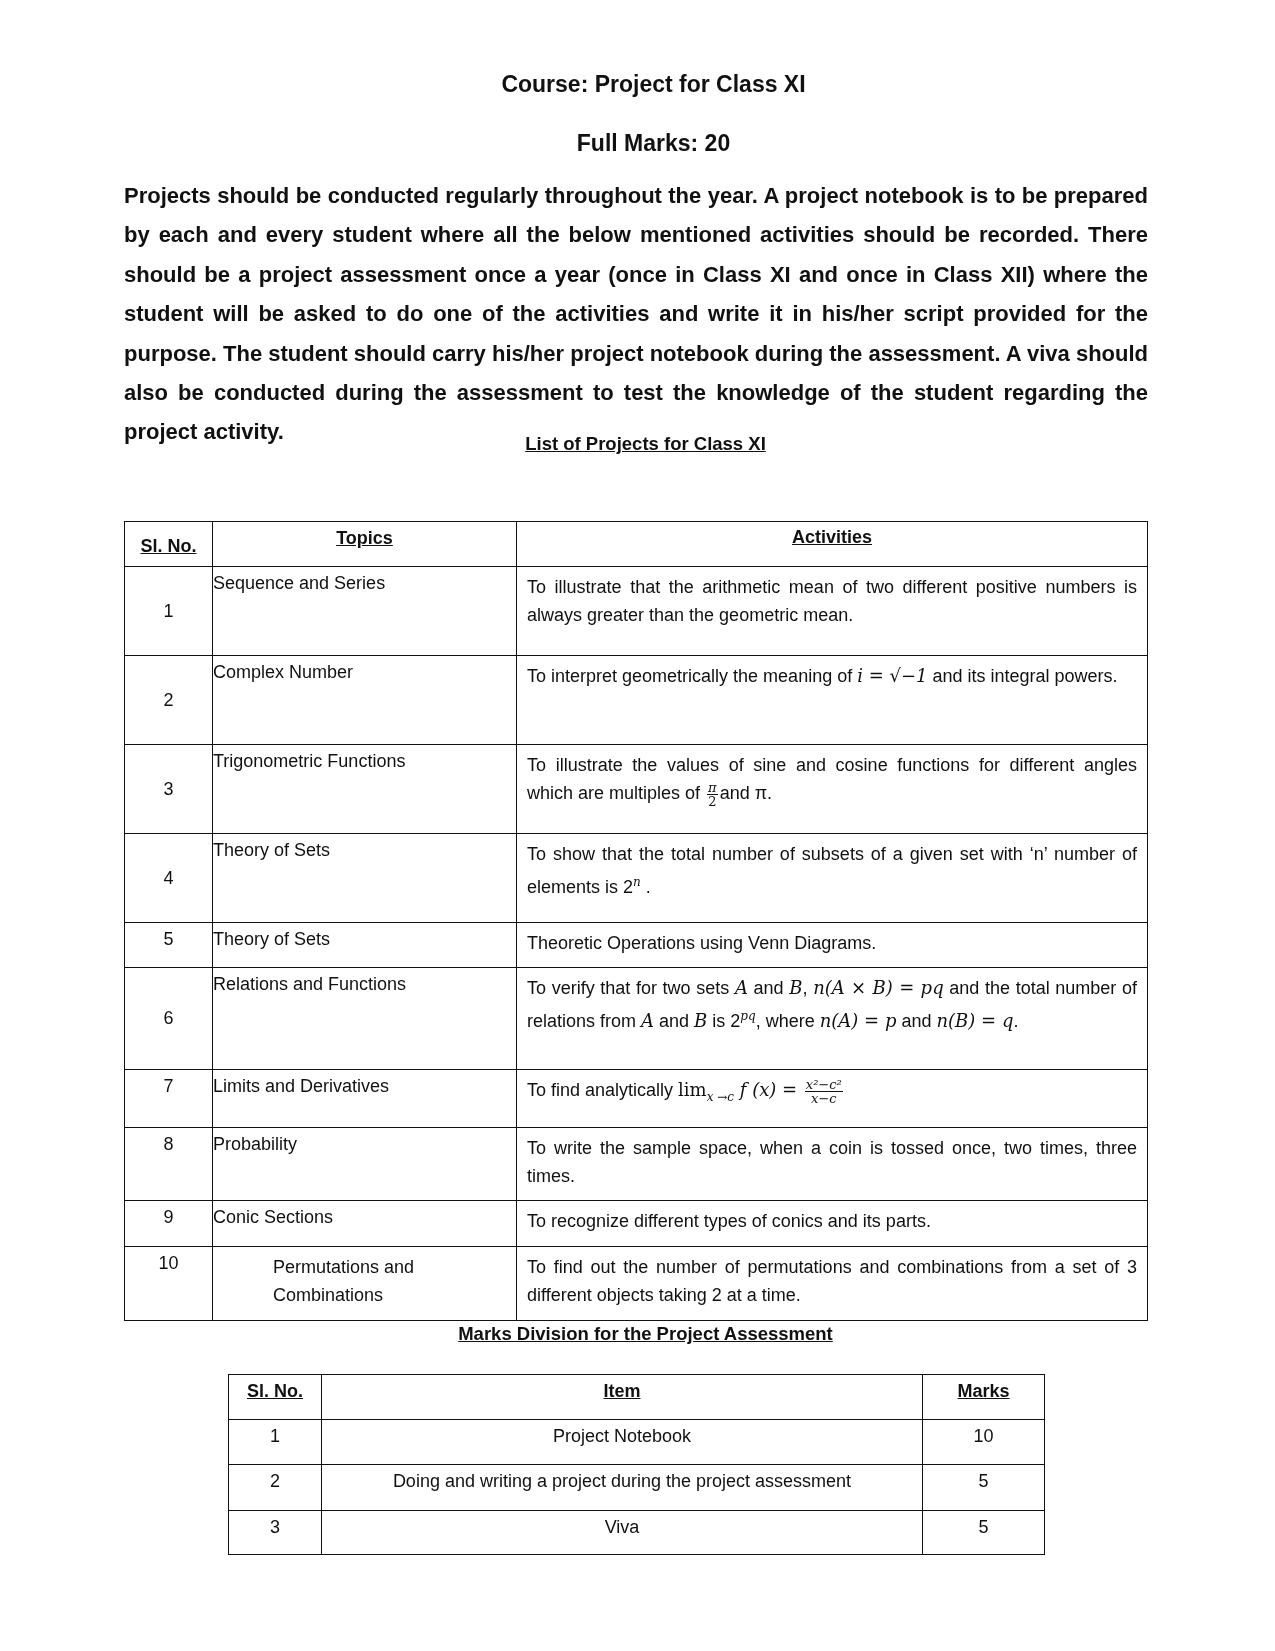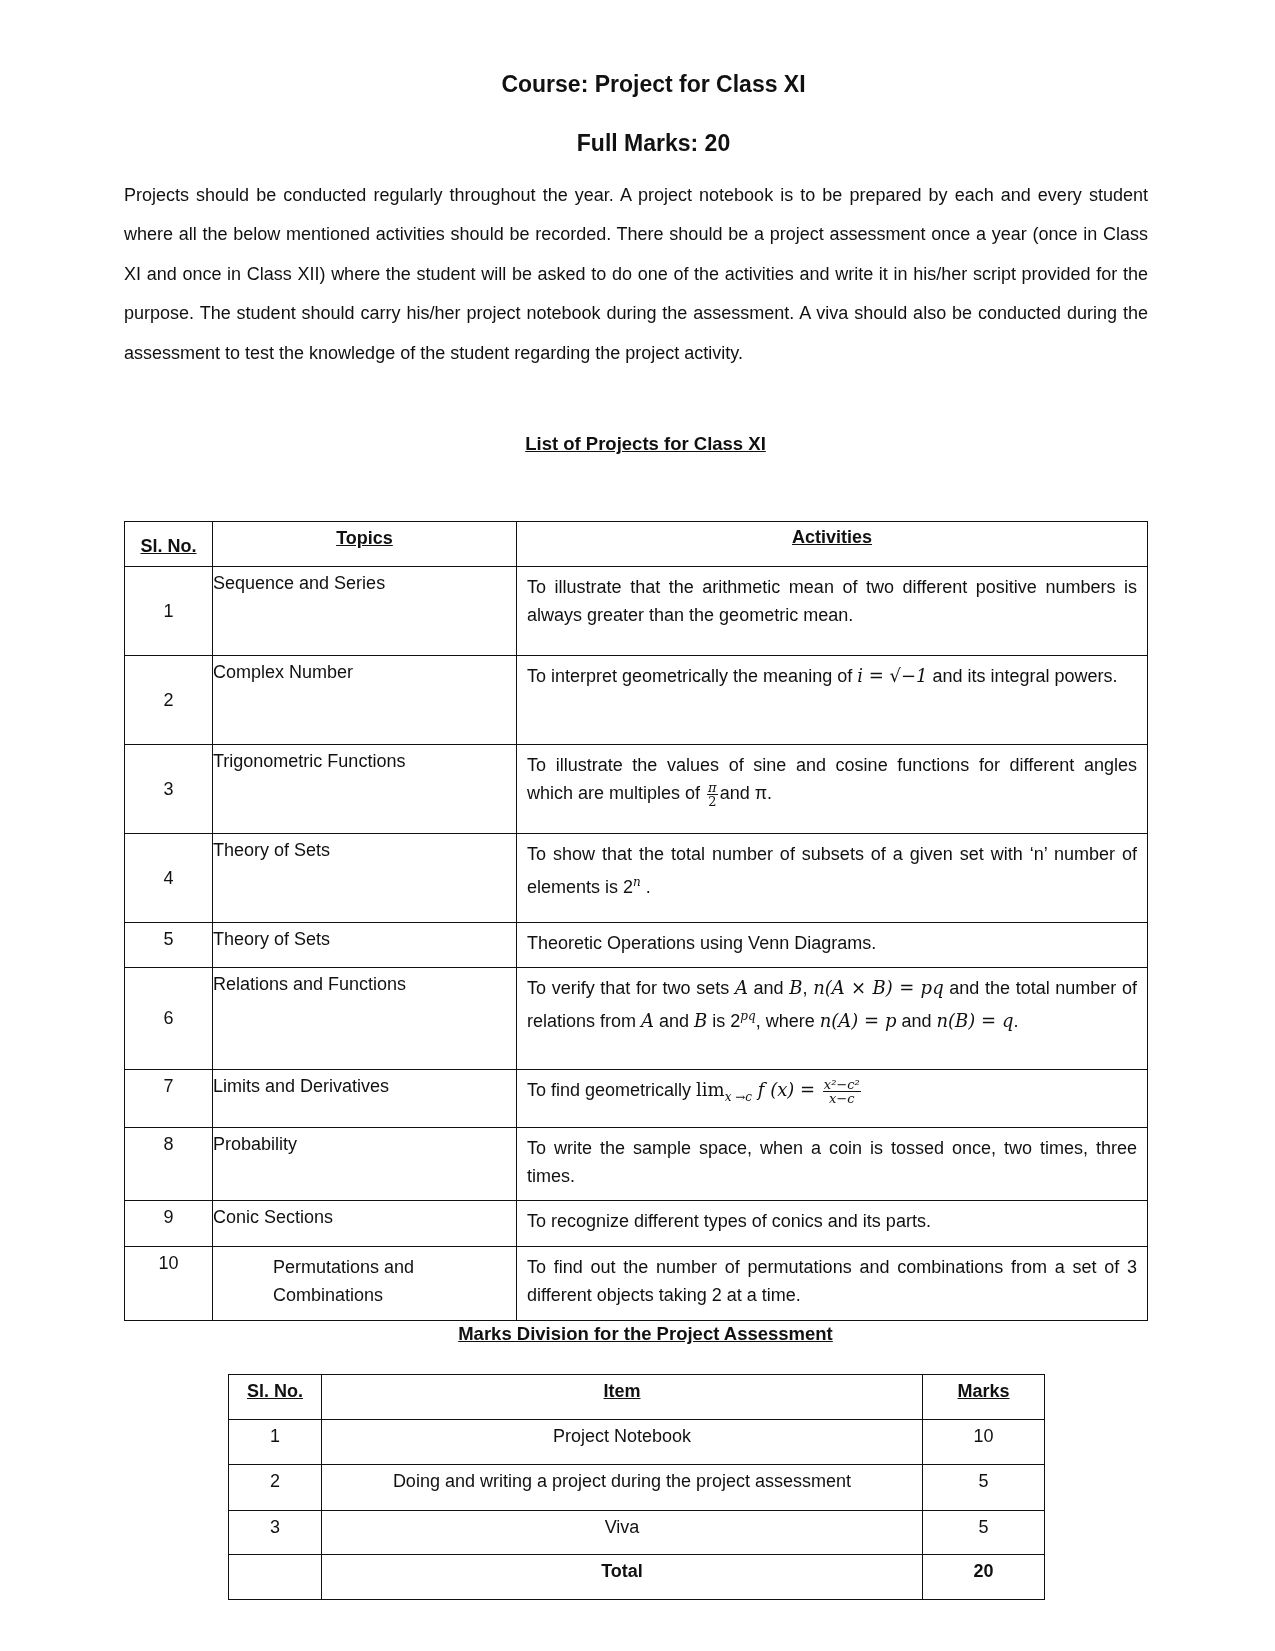--- a/index.html
+++ b/index.html
@@ -1,20 +1,20 @@
 <!DOCTYPE html>
 <html><head>
 <meta charset="utf-8">
 <style>
   html, body { margin: 0; padding: 0; background: #ffffff; }
   body { width: 1275px; height: 1651px; position: relative; overflow: hidden;
          font-family: "Liberation Sans", "DejaVu Sans", sans-serif; color: #111; }
   .abs { position: absolute; }
   .title { left: 16px; width: 1275px; text-align: center; font-weight: bold; font-size: 23px; }
-  .para { left: 124px; width: 1024px; font-size: 18px; line-height: 39.4px; text-align: justify; top: 176px; }
+  .para { left: 124px; width: 1024px; font-size: 22px; line-height: 39.4px; text-align: justify; top: 176px; font-weight: bold; }
   .heading-u { left: 0; width: 1275px; text-align: center; font-weight: bold; font-size: 18.5px; text-decoration: underline; padding-left: 8px; }
 
   table { border-collapse: collapse; position: absolute; table-layout: fixed; }
   td, th { border: 1.5px solid #111; font-size: 18px; padding: 0; }
   th { font-weight: bold; text-decoration: underline; text-align: center; vertical-align: top; padding-top: 5px; }
 
   #proj-table { left: 124px; top: 521px; width: 1024px; }
   #proj-table .c1 { width: 87px; text-align: center; vertical-align: middle; }
   #proj-table .c2 { width: 303px; vertical-align: top; padding-top: 6px; }
   #proj-table .c3 { text-align: justify; vertical-align: top; padding: 6px 10px 0 10px; line-height: 28px; margin-top: 47px; }
@@ -74,21 +74,21 @@
     <td class="c3">Theoretic Operations using Venn Diagrams.</td>
   </tr>
   <tr style="height:102px;">
     <td class="c1">6</td>
     <td class="c2">Relations and Functions</td>
     <td class="c3"><span>To verify that for two sets </span><span class="math">A</span><span> and </span><span class="math">B</span><span>, </span><span class="math">n(A × B) = pq</span><span> and the total number of relations from </span><span class="math">A</span><span> and </span><span class="math">B</span><span> is 2</span><sup class="math">pq</sup><span>, where </span><span class="math">n(A) = p</span><span> and </span><span class="math">n(B) = q</span><span>.</span></td>
   </tr>
   <tr style="height:58px;">
     <td class="c1 num-top">7</td>
     <td class="c2">Limits and Derivatives</td>
-    <td class="c3"><span>To find geometrically </span><span class="math" style="font-style:normal;">lim</span><sub class="math" style="font-size:12px;">x →c</sub><span class="math"> f (x) = </span><span class="frac math"><span class="num">x²−c²</span><span class="den">x−c</span></span></td>
+    <td class="c3"><span>To find analytically </span><span class="math" style="font-style:normal;">lim</span><sub class="math" style="font-size:12px;">x →c</sub><span class="math"> f (x) = </span><span class="frac math"><span class="num">x²−c²</span><span class="den">x−c</span></span></td>
   </tr>
   <tr style="height:73px;">
     <td class="c1 num-top">8</td>
     <td class="c2">Probability</td>
     <td class="c3">To write the sample space, when a coin is tossed once, two times, three times.</td>
   </tr>
   <tr style="height:46px;">
     <td class="c1 num-top">9</td>
     <td class="c2">Conic Sections</td>
     <td class="c3">To recognize different types of conics and its parts.</td>
@@ -118,19 +118,14 @@
   <tr style="height:46px;">
     <td class="m1">2</td>
     <td class="m2">Doing and writing a project during the project assessment</td>
     <td class="m3">5</td>
   </tr>
   <tr style="height:44px;">
     <td class="m1">3</td>
     <td class="m2">Viva</td>
     <td class="m3">5</td>
   </tr>
-  <tr style="height:45px;">
-    <td class="m1"></td>
-    <td class="m2 bold">Total</td>
-    <td class="m3 bold">20</td>
-  </tr>
 </tbody>
   </table>
 
 </body></html>

